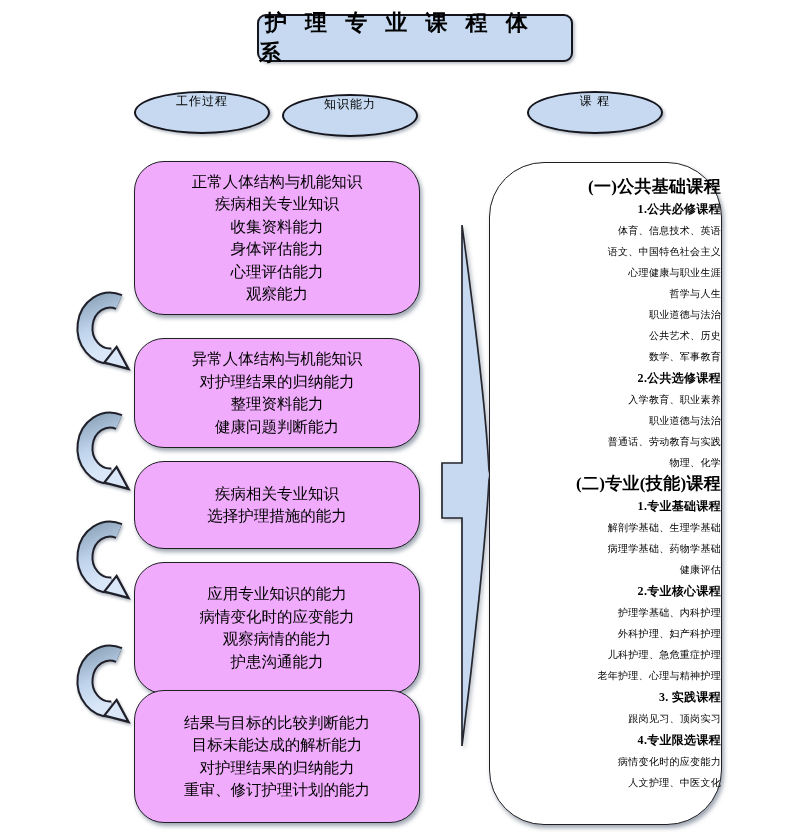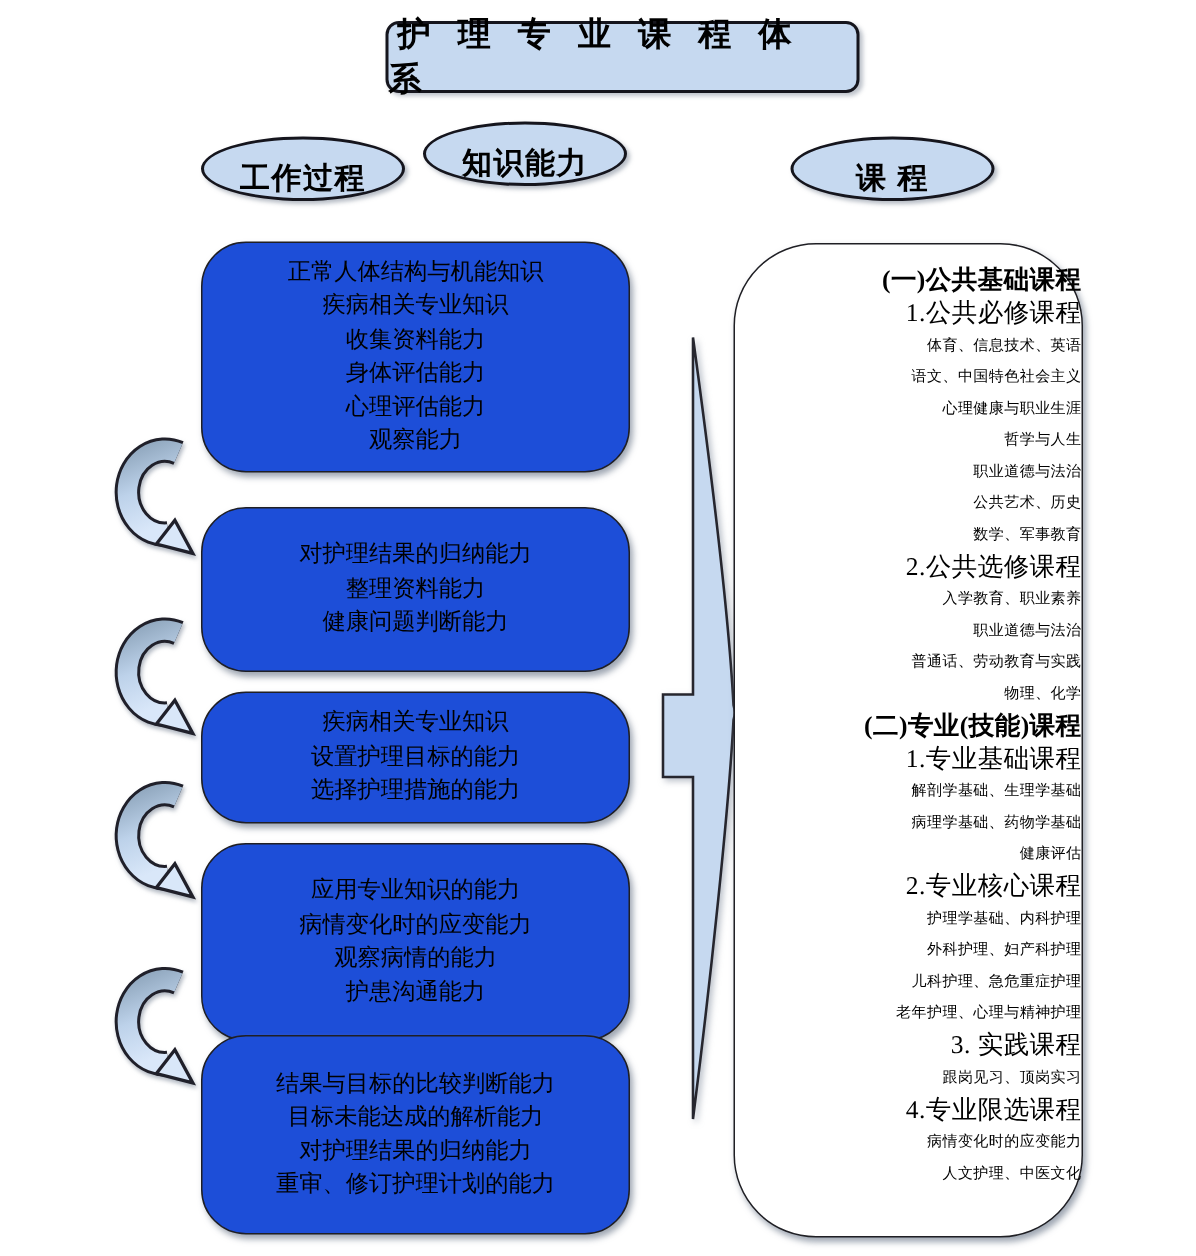--- a/index.html
+++ b/index.html
@@ -24,32 +24,32 @@
     border-radius:9px;display:flex;align-items:center;justify-content:center;
     font-family:"Liberation Sans","DejaVu Sans",sans-serif;
     font-size:22px;font-weight:bold;letter-spacing:6px;text-indent:6px;
     box-shadow:2px 2px 3px rgba(110,122,140,.45);
     box-sizing:border-box;
   }
   
   .oval{
     position:absolute;width:136px;height:43px;background:var(--shape-fill);
     border:2px solid var(--shape-border);border-radius:50%;
-    display:flex;align-items:flex-end;justify-content:center;
+    display:flex;align-items:flex-start;justify-content:center;
     font-family:"Liberation Sans","DejaVu Sans",sans-serif;
-    font-size:20px;font-weight:700;letter-spacing:1px;
+    font-size:12px;font-weight:400;letter-spacing:1px;
     box-shadow:2px 2px 3px rgba(110,122,140,.5);
     box-sizing:border-box;
   }
   .o1{left:134px;top:91px}
-  .o2{left:282px;top:81px}
+  .o2{left:282px;top:94px}
   .o3{left:527px;top:91px}
   
   .wbox{
-    position:absolute;left:134px;width:286px;background:#1d4ed8;
+    position:absolute;left:134px;width:286px;background:#f0abfc;
     border:1.6px solid var(--box-border);border-radius:30px;
     display:flex;flex-direction:column;align-items:center;justify-content:center;
     box-shadow:2px 3px 4px rgba(125,136,152,.75);
     box-sizing:border-box;
   }
   .b1{top:161px;height:154px}
   .b2{top:338px;height:110px}
   .b3{top:461px;height:88px}
   .b4{top:562px;height:132px}
   .b5{top:690px;height:133px}
@@ -57,21 +57,21 @@
   
   .panel{
     position:absolute;left:489px;top:162px;width:233px;height:663px;
     background:#fff;border:1.6px solid var(--box-border);border-radius:55px;
     box-shadow:2px 3px 4px rgba(125,136,152,.75);
     box-sizing:border-box;padding-top:13px;
     display:flex;flex-direction:column;align-items:flex-end;
   }
   .pline{text-align:center;white-space:nowrap;letter-spacing:.3px;}
   .pline.n{font-size:10px;line-height:21px;}
-  .pline.b{font-size:17px;line-height:22px;font-weight:normal;}
+  .pline.b{font-size:12px;line-height:22px;font-weight:bold;}
   .pline.h{font-size:17px;line-height:22px;font-weight:bold;}
   
   .carrow{position:absolute;width:64px;height:92px;}
   .carrow svg{overflow:visible;filter:drop-shadow(1.5px 2px 1.5px rgba(110,122,140,.55));}
   .ca1{left:70px;top:292px}
   .ca2{left:70px;top:412px}
   .ca3{left:70px;top:521px}
   .ca4{left:70px;top:645px}
   .bigarrow{position:absolute;left:435px;top:218px;width:60px;height:540px;overflow:visible;
             filter:drop-shadow(2px 2px 2px rgba(120,132,150,.5));}
@@ -95,27 +95,27 @@
 
   <div class="wbox b1" id="wbox0">
       <div class="bline">正常人体结构与机能知识</div>
       <div class="bline">疾病相关专业知识</div>
       <div class="bline">收集资料能力</div>
       <div class="bline">身体评估能力</div>
       <div class="bline">心理评估能力</div>
       <div class="bline">观察能力</div>
     </div>
   <div class="wbox b2" id="wbox1">
+      <div class="bline">异常人体结构与机能知识</div>
       <div class="bline">对护理结果的归纳能力</div>
       <div class="bline">整理资料能力</div>
       <div class="bline">健康问题判断能力</div>
     </div>
   <div class="wbox b3" id="wbox2">
       <div class="bline">疾病相关专业知识</div>
-      <div class="bline">设置护理目标的能力</div>
       <div class="bline">选择护理措施的能力</div>
     </div>
   <div class="wbox b4" id="wbox3">
       <div class="bline">应用专业知识的能力</div>
       <div class="bline">病情变化时的应变能力</div>
       <div class="bline">观察病情的能力</div>
       <div class="bline">护患沟通能力</div>
     </div>
   <div class="wbox b5" id="wbox4">
       <div class="bline">结果与目标的比较判断能力</div>

